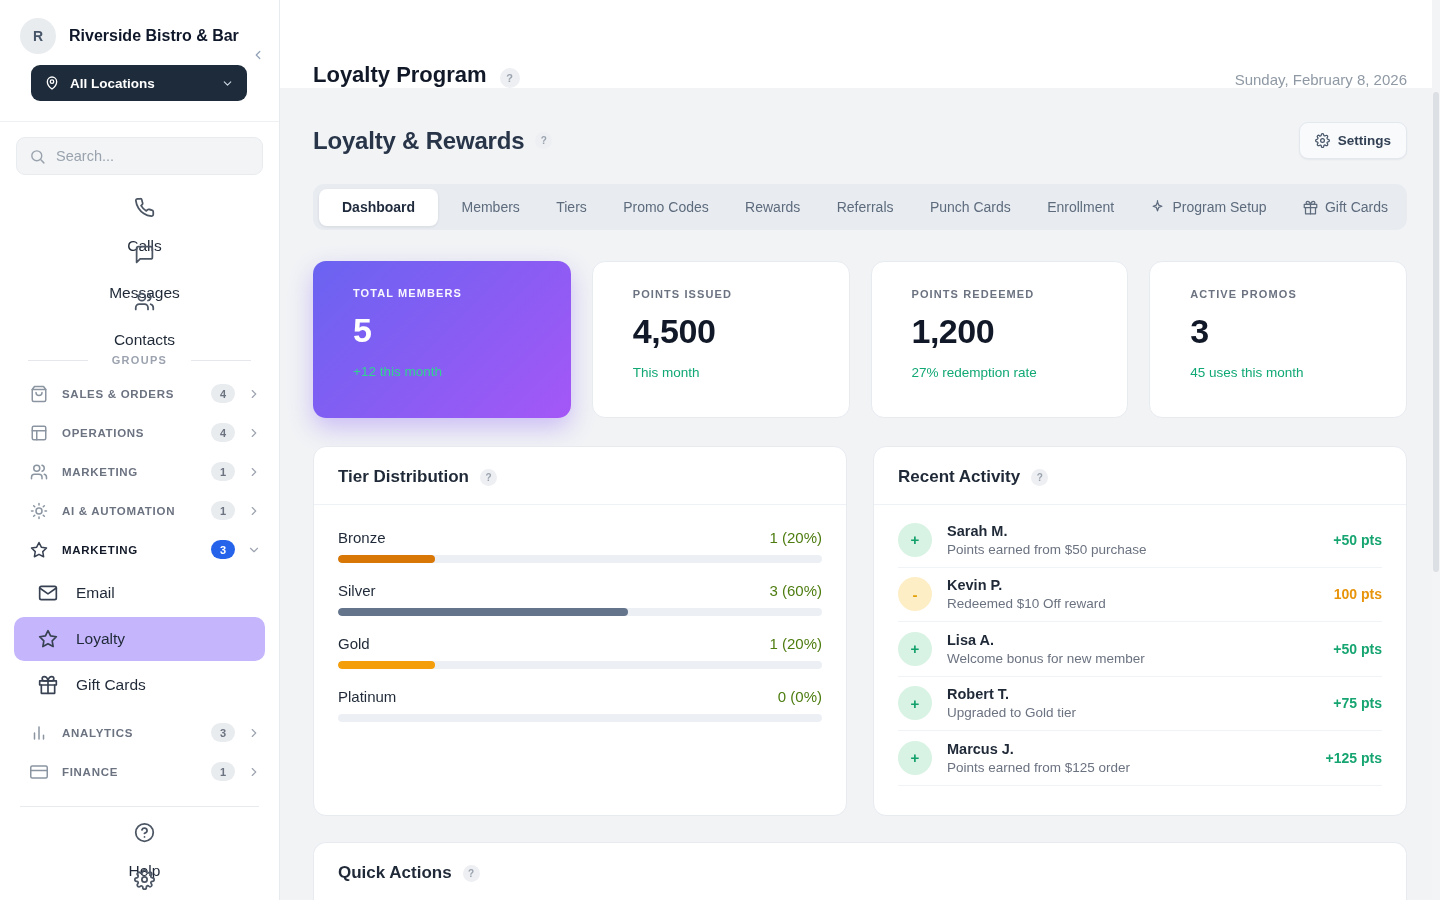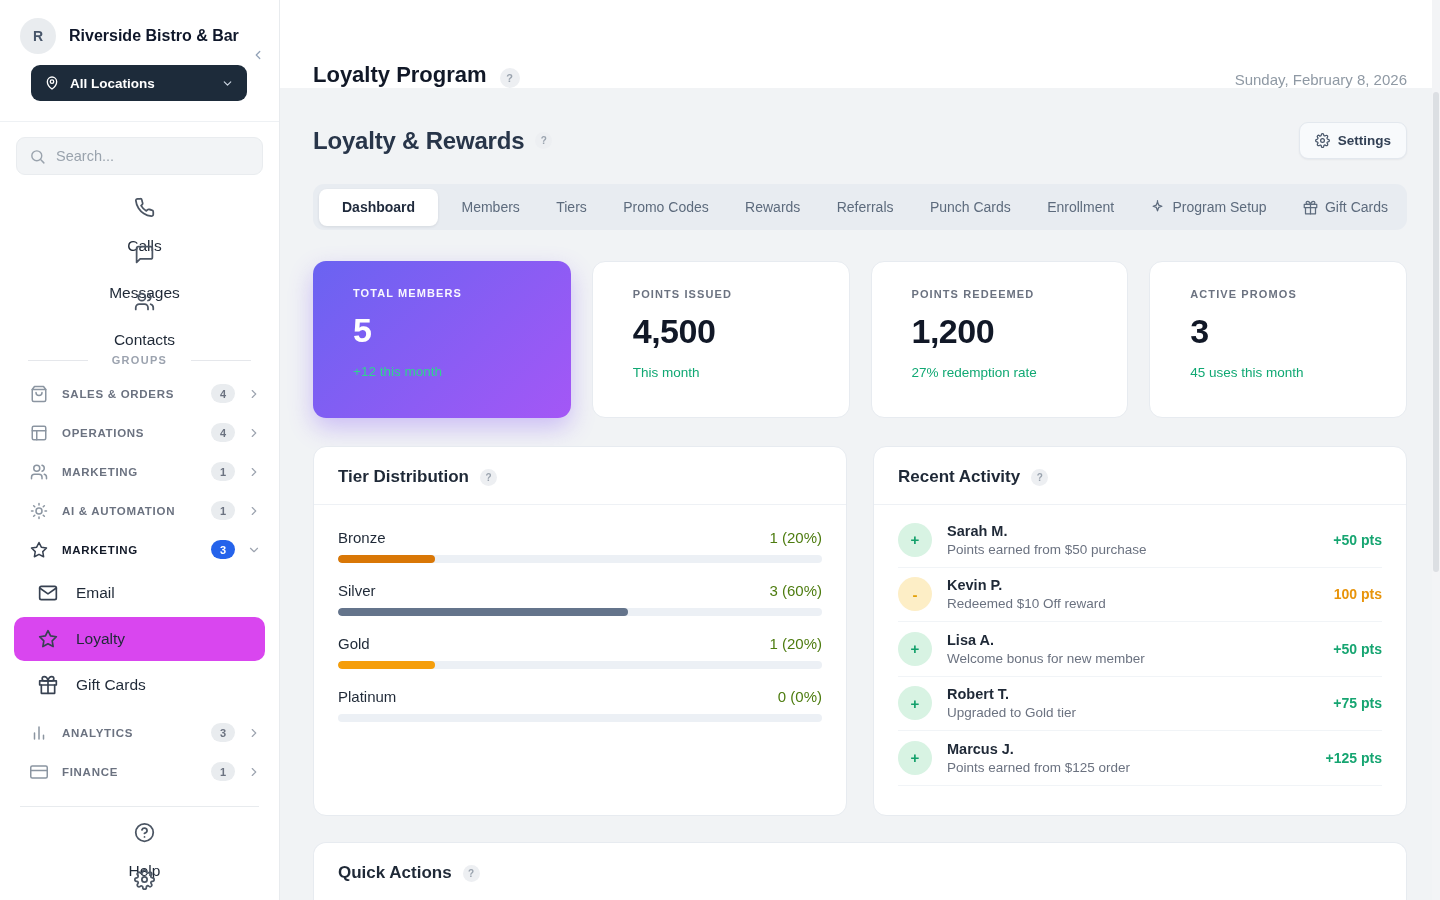--- a/index.html
+++ b/index.html
@@ -28,21 +28,21 @@
   .groups-label { display:flex; align-items:center; gap:24px; margin:16px 28px 8px; color:#9ca3af; font-size:11px; font-weight:700; letter-spacing:1.3px; }
   .groups-label .line { flex:1; height:1px; background:#e5e7eb; }
   .group-row { display:flex; align-items:center; height:39px; padding:0 18px 0 30px; cursor:pointer; }
   .group-row .gicon { width:18px; height:18px; color:#8b95a1; margin-right:14px; flex:none; }
   .group-row.dark .gicon { color:#374151; }
   .group-lbl { font-size:11.5px; font-weight:700; letter-spacing:.7px; color:#6b7280; }
   .group-row.dark .group-lbl { color:#111827; }
   .group-badge { margin-left:auto; min-width:24px; height:19px; border-radius:10px; background:#e9ecef; color:#6b7280; font-size:11px; font-weight:600; display:flex; align-items:center; justify-content:center; padding:0 7px; }
   .group-chev { width:26px; display:flex; justify-content:flex-end; color:#9ca3af; }
   .sub-item { display:flex; align-items:center; gap:18px; height:44px; margin:2px 14px; padding:0 10px 0 24px; border-radius:10px; font-size:15.5px; color:#1f2937; cursor:pointer; }
-  .sub-item.active { background:#d946ef; }
+  .sub-item.active { background:#c4b5fd; }
   .sub-item svg { width:20px; height:20px; color:#374151; flex:none; }
   .groups-bottom { margin-top:6px; }
   .sb-div2 { border-bottom:1px solid #e8ebee; margin:15px 20px; }
 
   
   .main { flex:1; display:flex; flex-direction:column; height:900px; overflow:hidden; }
   .topbar { height:88px; min-height:88px; background:#fff; display:flex; align-items:flex-end; padding:0 33px; }
   .topbar-title { font-size:22px; font-weight:700; color:#111827; }
   .help-badge { width:20px; height:20px; border-radius:50%; background:#edeff2; color:#9aa3ae; font-size:11px; font-weight:600; display:inline-flex; align-items:center; justify-content:center; margin-left:13px; flex:none; cursor:pointer; border:none; }
   .help-badge.sm { width:17px; height:17px; font-size:10px; margin-left:11px; }

